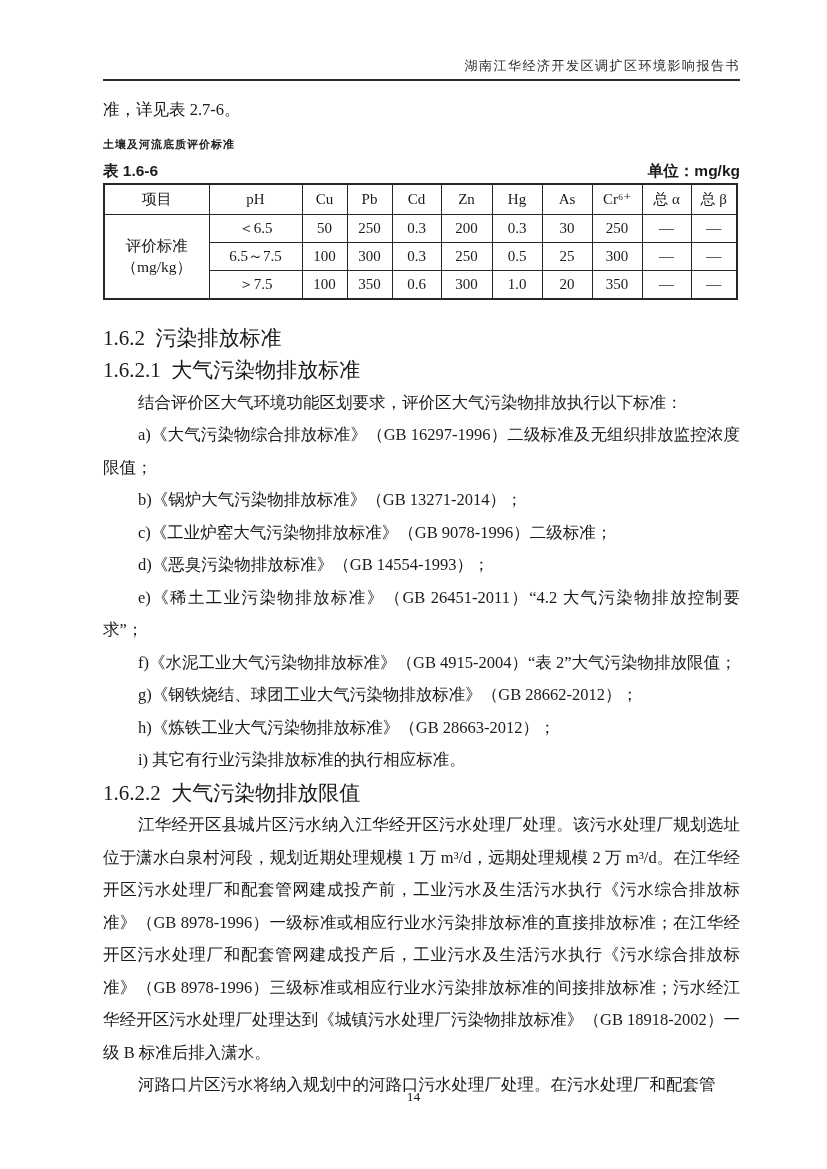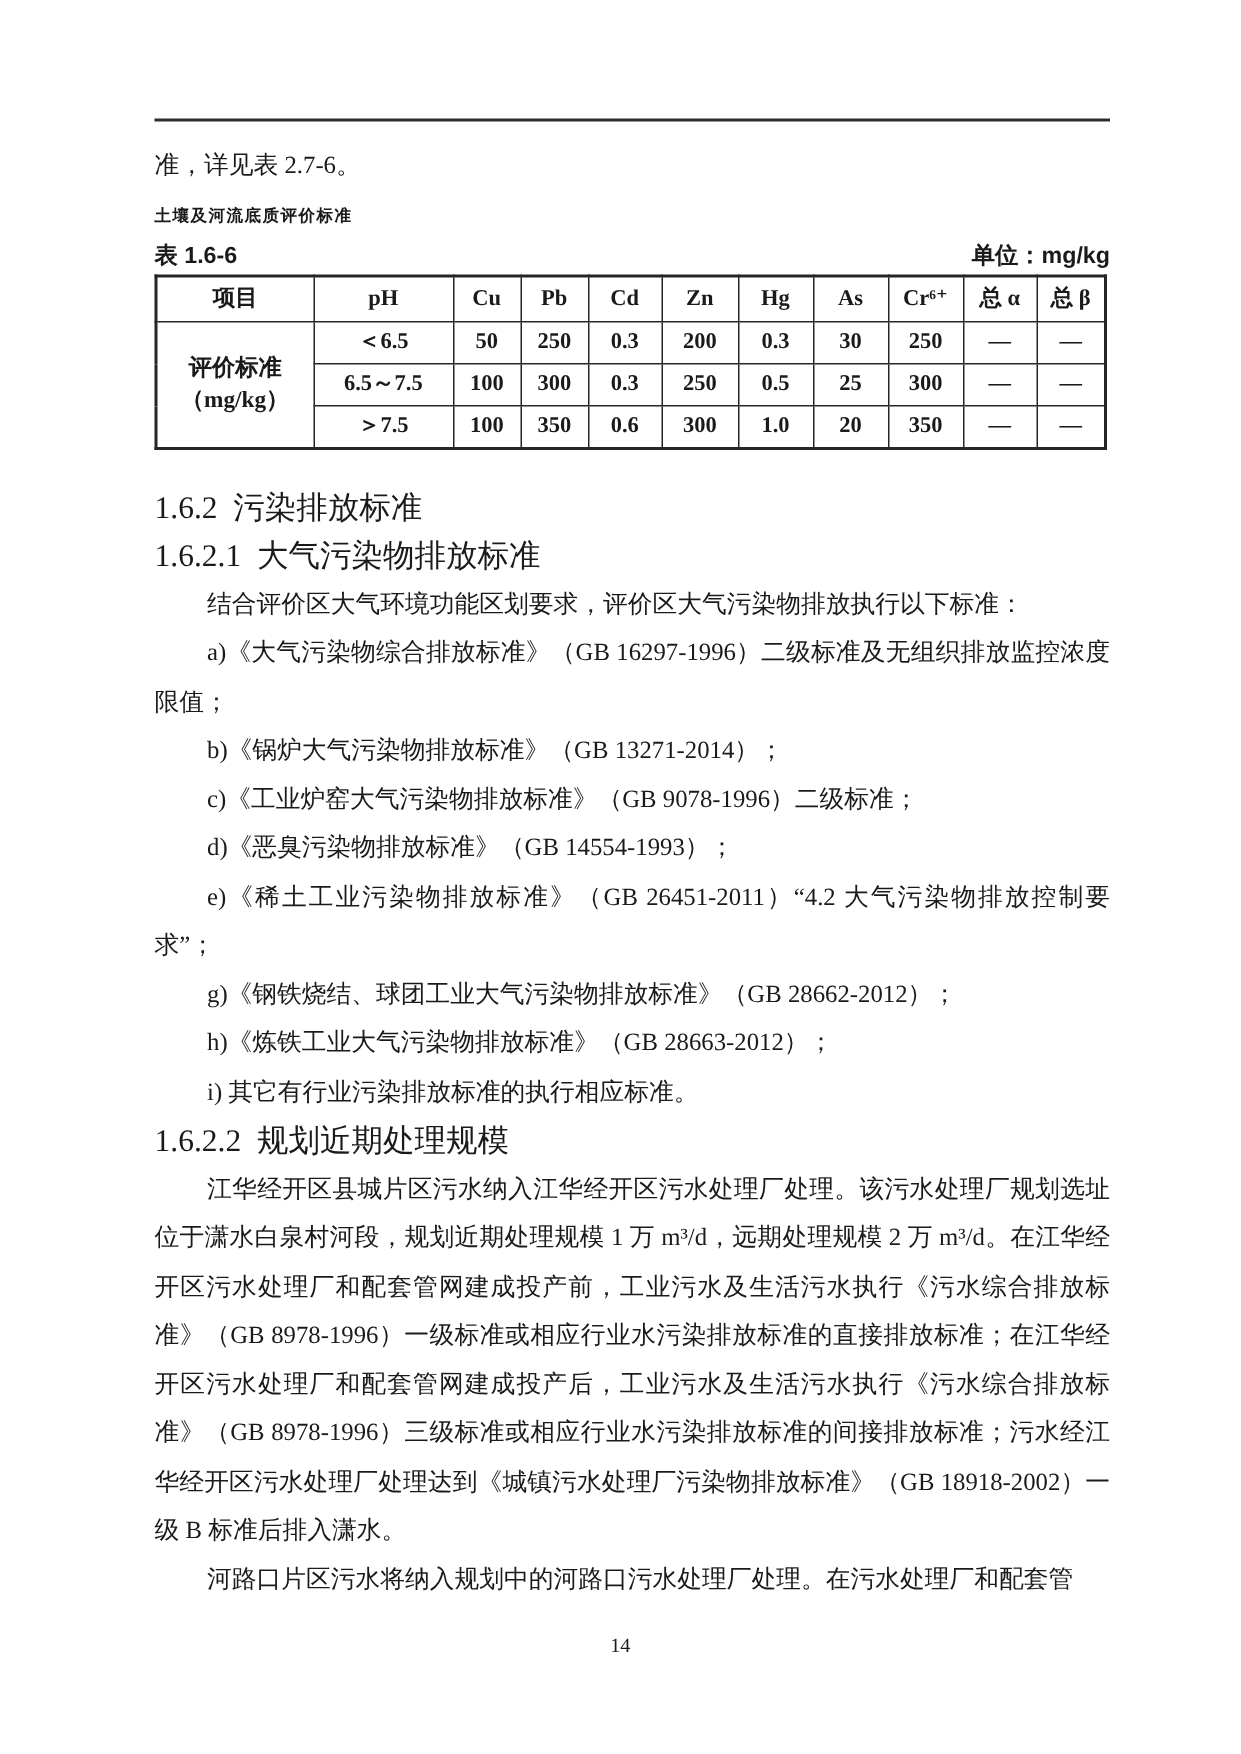--- a/index.html
+++ b/index.html
@@ -71,41 +71,44 @@
     border-collapse: collapse;
     table-layout: fixed;
     width: 635px;
     border: 2px solid #262626;
     font-size: 15px;
     text-align: center;
   }
   table.std-table th, table.std-table td {
     border: 1px solid #262626;
     padding: 0;
-    font-weight: bold;
+    font-weight: normal;
     vertical-align: middle;
     line-height: 1.15;
   }
   tr.hdr-row { height: 31px; }
   tr.data-row { height: 28px; }
   td.stub-cell div { line-height: 21px; font-size: 15.5px; }
   .page-number {
     position: absolute;
     top: 1089px;
     left: 0;
     width: 100%;
     text-align: center;
     font-size: 13.5px;
   }
 </style>
 </head>
 <body>
 
 <div class="page">
 
+  <div class="doc-header">
+    <span>湖南江华经济开发区调扩区环境影响报告书</span>
+  </div>
   <div class="header-rule"></div>
 
   <div class="content">
 
     <p style="text-indent:0;">准，详见表 2.7-6。</p>
 
     <h2 class="table-title">土壤及河流底质评价标准</h2>
 
     <div class="caption-row">
       <span>表 1.6-6</span>
@@ -185,25 +188,26 @@
 
     <h3 class="sec-heading first">1.6.2  污染排放标准</h3>
     <h4 class="sec-heading">1.6.2.1  大气污染物排放标准</h4>
 
     <p>结合评价区大气环境功能区划要求，评价区大气污染物排放执行以下标准：</p>
     <p>a)《大气污染物综合排放标准》（GB 16297-1996）二级标准及无组织排放监控浓度限值；</p>
     <p>b)《锅炉大气污染物排放标准》（GB 13271-2014）；</p>
     <p>c)《工业炉窑大气污染物排放标准》（GB 9078-1996）二级标准；</p>
     <p>d)《恶臭污染物排放标准》（GB 14554-1993）；</p>
     <p>e)《稀土工业污染物排放标准》（GB 26451-2011）“4.2 大气污染物排放控制要求”；</p>
+    <p>f)《水泥工业大气污染物排放标准》（GB 4915-2004）“表 2”大气污染物排放限值；</p>
     <p>g)《钢铁烧结、球团工业大气污染物排放标准》（GB 28662-2012）；</p>
     <p>h)《炼铁工业大气污染物排放标准》（GB 28663-2012）；</p>
     <p>i) 其它有行业污染排放标准的执行相应标准。</p>
 
-    <h4 class="sec-heading">1.6.2.2  规划近期处理规模</h4>
+    <h4 class="sec-heading">1.6.2.2  大气污染物排放限值</h4>
     <p>江华经开区县城片区污水纳入江华经开区污水处理厂处理。该污水处理厂规划选址位于潇水白泉村河段，规划近期处理规模 1 万 m³/d，远期处理规模 2 万 m³/d。在江华经开区污水处理厂和配套管网建成投产前，工业污水及生活污水执行《污水综合排放标准》（GB 8978-1996）一级标准或相应行业水污染排放标准的直接排放标准；在江华经开区污水处理厂和配套管网建成投产后，工业污水及生活污水执行《污水综合排放标准》（GB 8978-1996）三级标准或相应行业水污染排放标准的间接排放标准；污水经江华经开区污水处理厂处理达到《城镇污水处理厂污染物排放标准》（GB 18918-2002）一级 B 标准后排入潇水。</p>
     <p>河路口片区污水将纳入规划中的河路口污水处理厂处理。在污水处理厂和配套管</p>
 
   </div>
 
   <div class="page-number">14</div>
 
 </div>
 
 </body></html>

